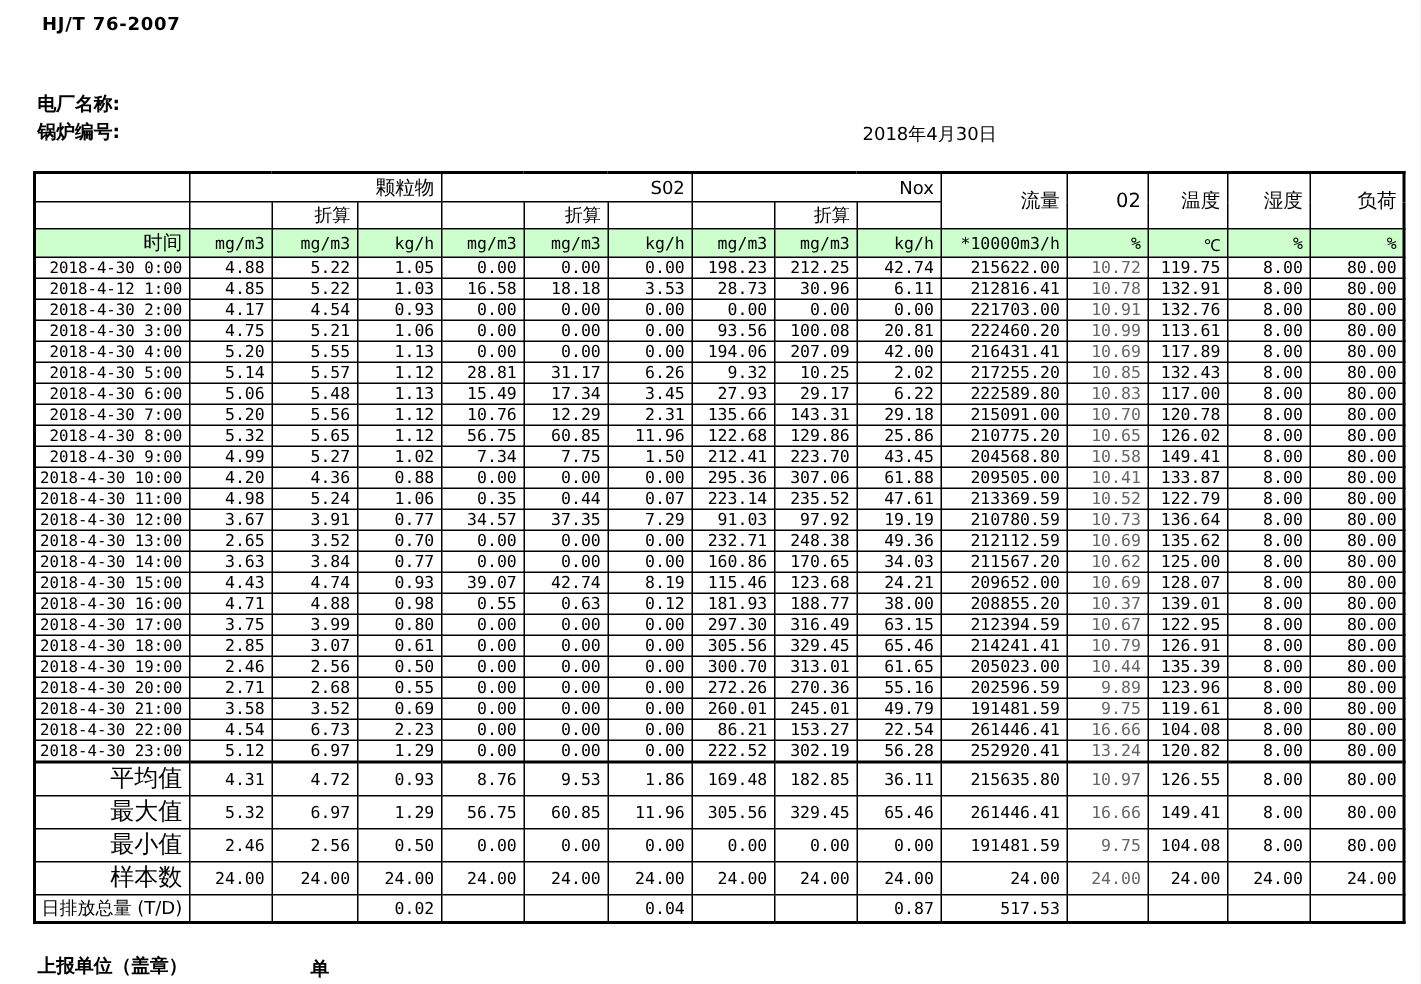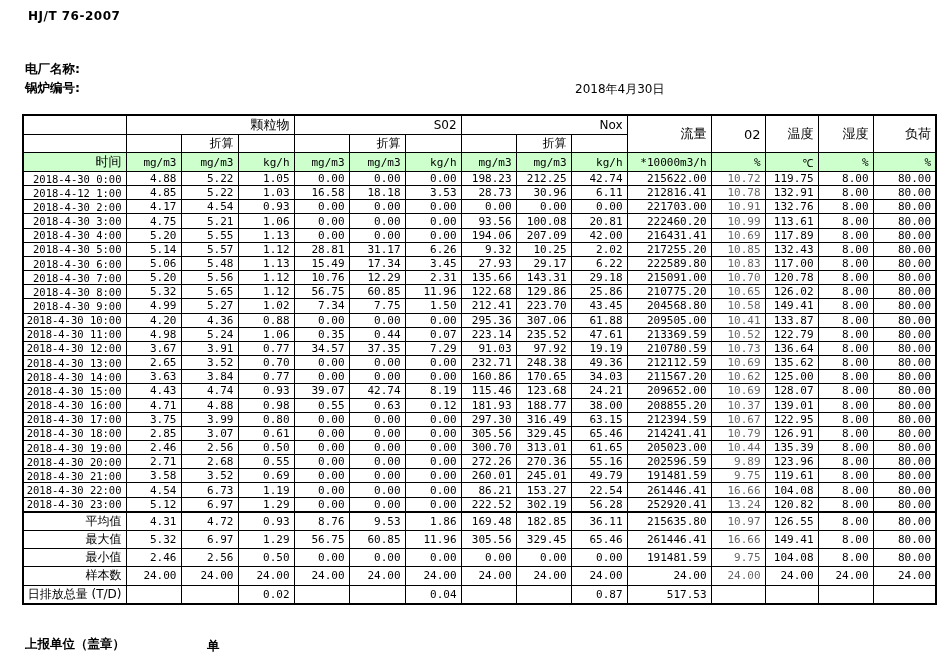--- a/index.html
+++ b/index.html
@@ -23,21 +23,21 @@
     white-space:nowrap;overflow:hidden;vertical-align:middle;
   }
   thead td{text-align:center;padding:0;height:17px;font-family:"DejaVu Sans",sans-serif;font-size:12px;}
   thead tr{height:17px;}
   td.unit{font-family:"DejaVu Sans Mono","Liberation Mono",monospace;font-size:11px;}
   td.cn-big{font-size:13px;}
   .green{background:#ccffcc;}
   td.sep{border-left:2px solid #000;}
   td.o2{color:#666666;}
   td.time{font-size:10.5px;}
-  td.sum-label{font-family:Liberation Serif, serif;font-size:12px;padding-right:3px;}
+  td.sum-label{font-family:Liberation Serif, serif;font-size:16px;padding-right:3px;}
   td.total-label{font-family:"DejaVu Sans",sans-serif;font-size:12px;text-align:left;padding:0 0 0 1px;}
   .footer-note{position:absolute;left:25px;top:617px;font-size:12px;font-weight:bold;}
   .footer-row{position:absolute;left:25px;top:636px;font-size:12.5px;font-weight:bold;text-align:center;}
   .footer-row .unit-lab{position:absolute;left:182px;top:2px;}
 </style>
 </head>
 <body>
 
 <div class="page">
   <div class="std">HJ/T  76-2007</div>
@@ -477,21 +477,21 @@
           <td class="sep">191481.59</td>
           <td class="o2">9.75</td>
           <td>119.61</td>
           <td>8.00</td>
           <td>80.00</td>
         </tr>
         <tr>
           <td class="time">2018-4-30 22:00</td>
           <td class="sep">4.54</td>
           <td>6.73</td>
-          <td>1.19</td>
+          <td>2.23</td>
           <td>0.00</td>
           <td>0.00</td>
           <td>0.00</td>
           <td>86.21</td>
           <td>153.27</td>
           <td>22.54</td>
           <td class="sep">261446.41</td>
           <td class="o2">16.66</td>
           <td>104.08</td>
           <td>8.00</td>

